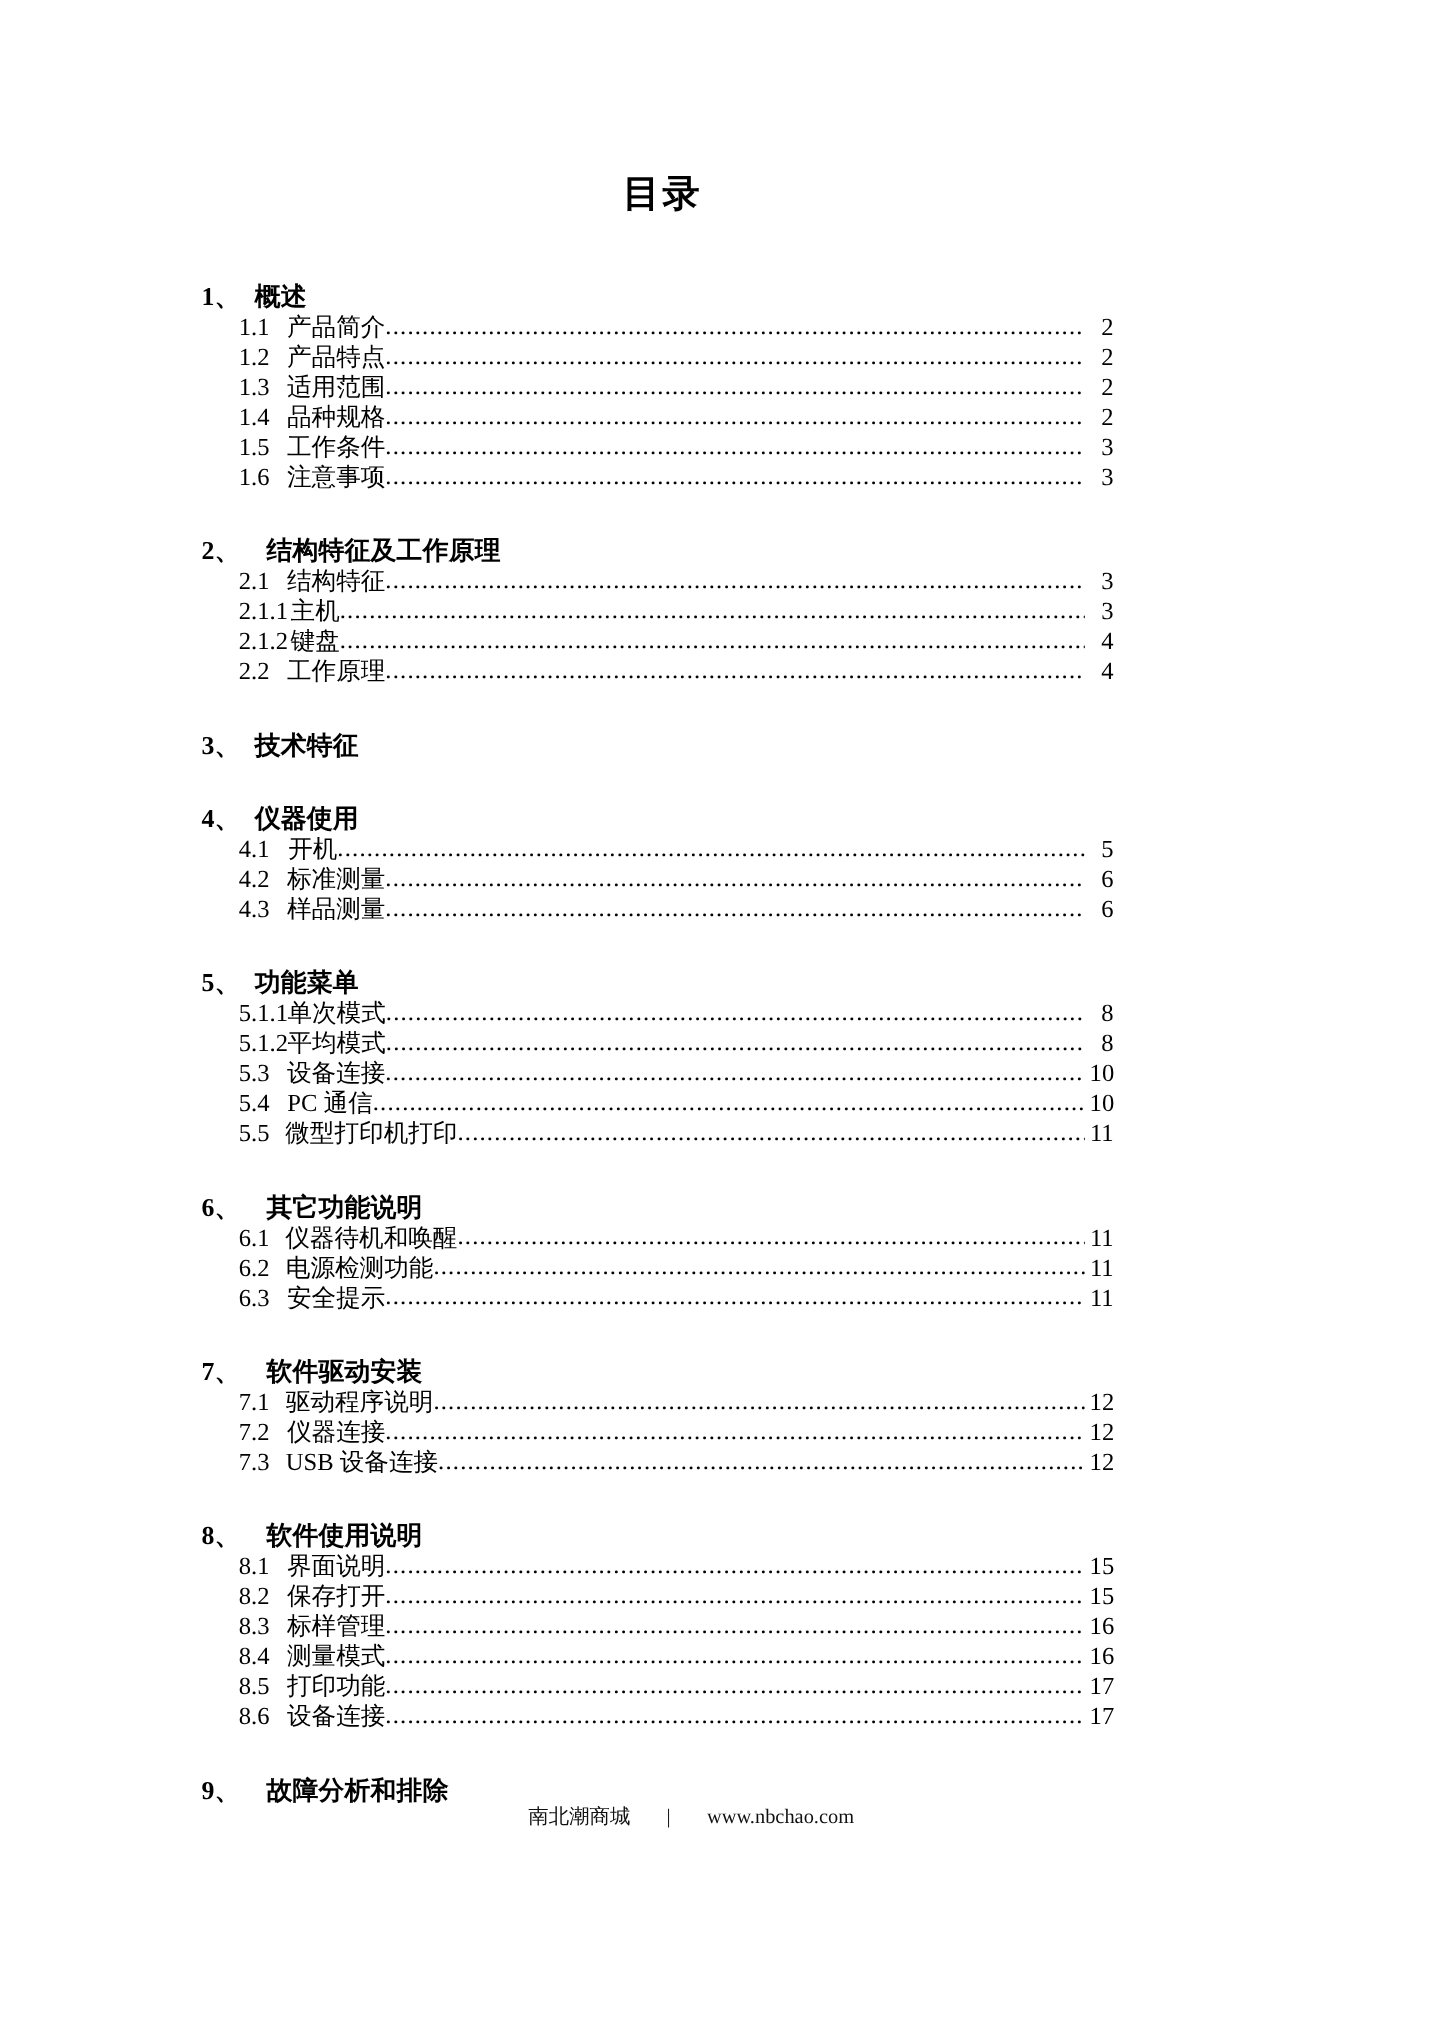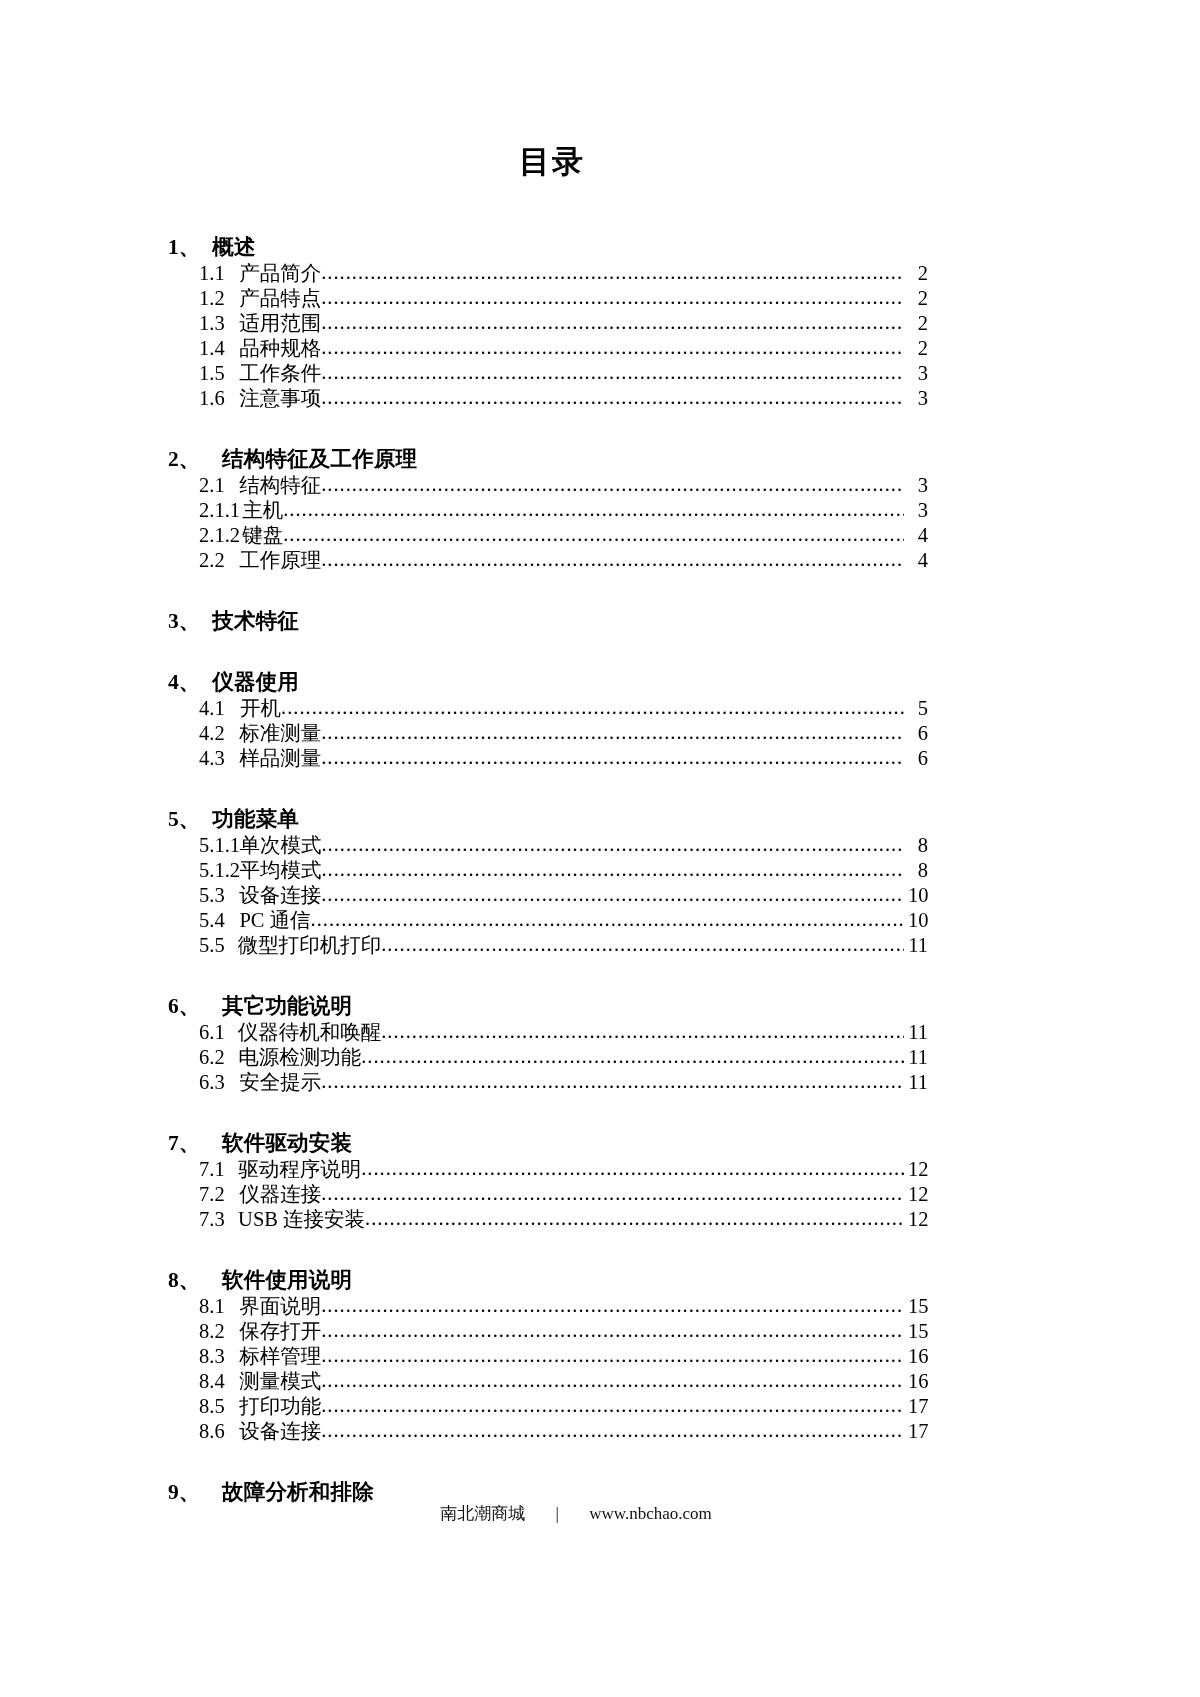--- a/index.html
+++ b/index.html
@@ -313,21 +313,21 @@
       <div class="row lvl2">
         <span class="num">7.2</span>
         <span class="gap-s"></span>
         <span class="txt">仪器连接</span>
         <span class="leader"></span>
         <span class="pg">12</span>
       </div>
       <div class="row lvl2">
         <span class="num">7.3</span>
         <span class="gap-s"></span>
-        <span class="txt">USB 连接安装</span>
+        <span class="txt">USB 设备连接</span>
         <span class="leader"></span>
         <span class="pg">12</span>
       </div>
       <div class="row lvl1 wide">
         <span class="num">8、</span>
         <span class="gap-m"></span>
         <span class="txt">软件使用说明</span>
       </div>
       <div class="row lvl2">
         <span class="num">8.1</span>

